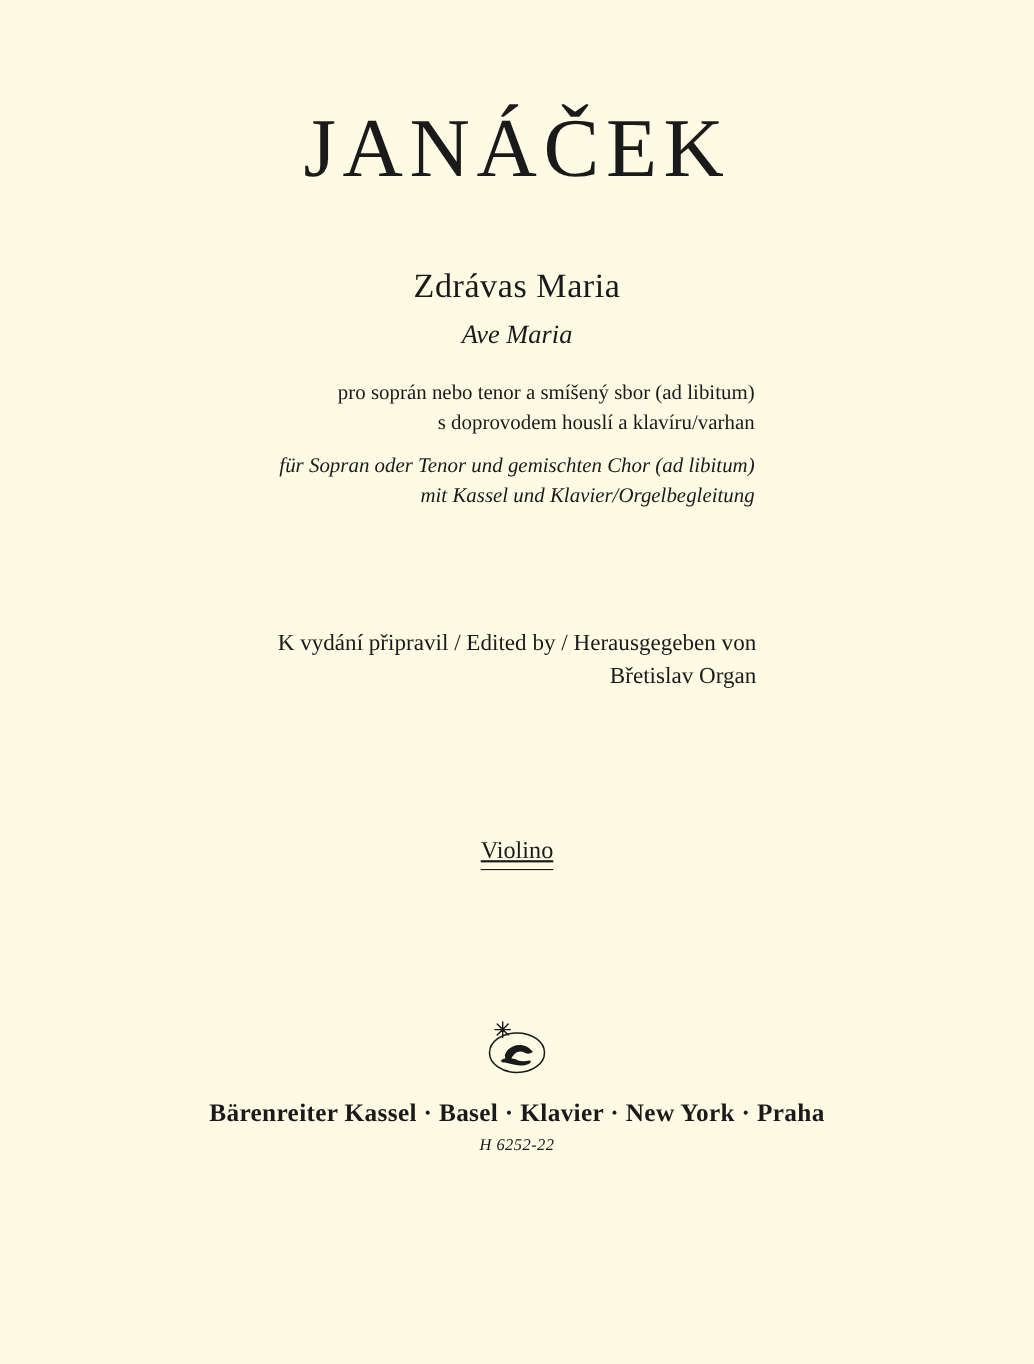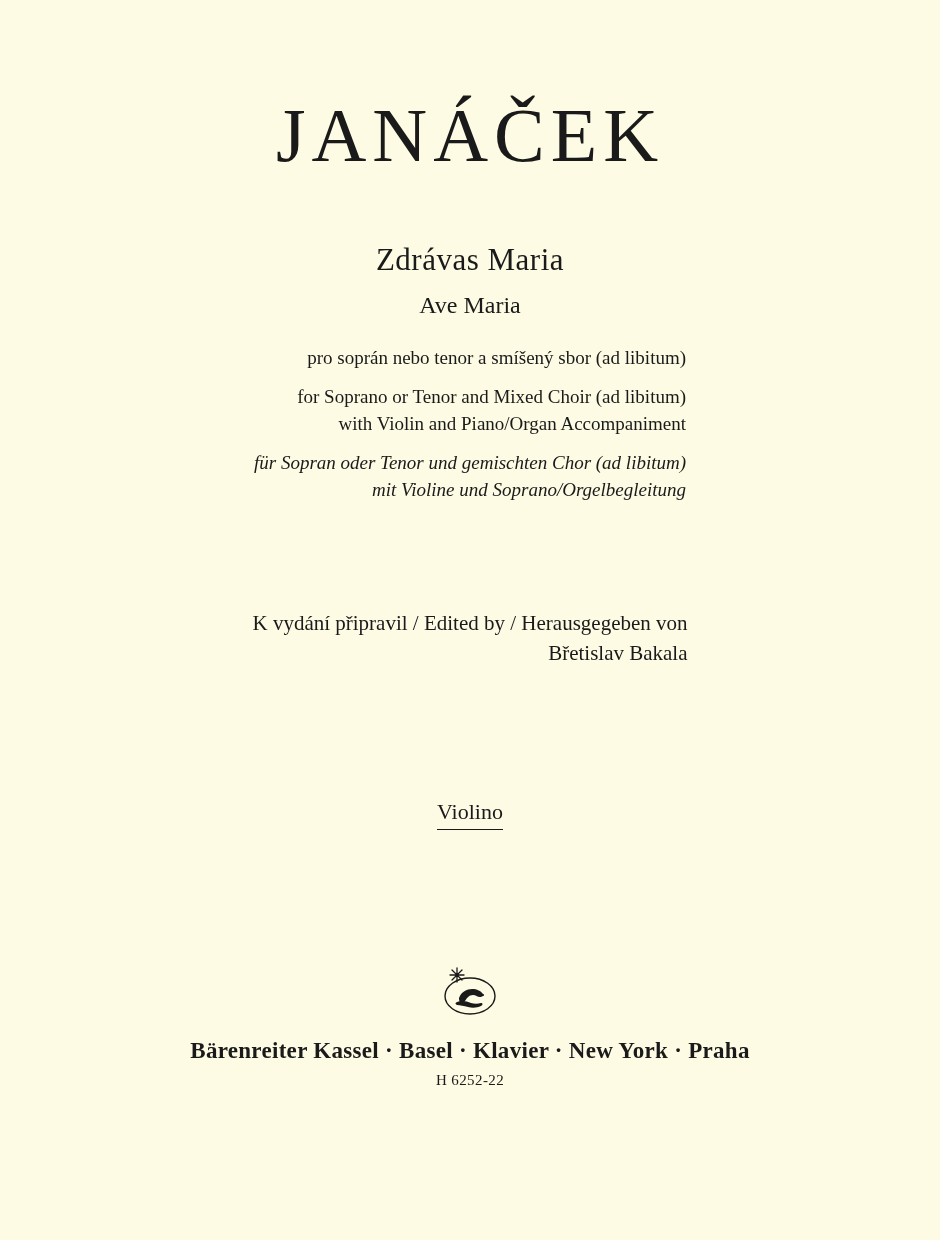--- a/index.html
+++ b/index.html
@@ -34,20 +34,21 @@
   .title-cz {
     margin-top: 66px;
     font-size: 31px;
     letter-spacing: 0.5px;
     text-align: center;
   }
   .title-en {
     margin-top: 14px;
     font-size: 24px;
     text-align: right;
+    font-style: italic;
   }
   .scoring {
     margin-top: 26px;
     text-align: right;
     font-size: 19px;
     line-height: 1.42;
   }
   .scoring .block {
     margin-bottom: 12px;
   }
@@ -61,67 +62,66 @@
     font-size: 21px;
     line-height: 1.45;
   }
   .part {
     margin-top: 130px;
     text-align: center;
     font-size: 22px;
     padding-bottom: 4px;
     border-bottom: 1px solid #1a1a1a;
     line-height: 1.2;
+    text-decoration: underline;
   }
   .logo {
     margin-top: 128px;
     width: 66px;
     height: 66px;
   }
   .publisher {
     margin-top: 14px;
     font-size: 23px;
     font-weight: bold;
     letter-spacing: 0.3px;
     text-align: center;
   }
   .plate {
     margin-top: 8px;
     font-size: 15px;
     text-align: center;
     letter-spacing: 0.4px;
+    font-style: italic;
   }
 </style>
 </head>
 <body>
 
 <div class="page">
 
   <div class="composer">JANÁČEK</div>
 
   <div class="title-cz">Zdrávas Maria</div>
   <div class="title-en">Ave Maria</div>
 
   <div class="scoring">
     <div class="block">
       <div>pro soprán nebo tenor a smíšený sbor (ad libitum)</div>
-    </div>
-    <div class="block">
-      <div>for Soprano or Tenor and Mixed Choir (ad libitum)</div>
-      <div>with Violin and Piano/Organ Accompaniment</div>
+      <div>s doprovodem houslí a klavíru/varhan</div>
     </div>
     <div class="block">
       <div>für Sopran oder Tenor und gemischten Chor (ad libitum)</div>
-      <div>mit Violine und Soprano/Orgelbegleitung</div>
+      <div>mit Kassel und Klavier/Orgelbegleitung</div>
     </div>
   </div>
 
   <div class="editor">
     <div>K vydání připravil / Edited by / Herausgegeben von</div>
-    <div>Břetislav Bakala</div>
+    <div>Břetislav Organ</div>
   </div>
 
   <div class="part">Violino</div>
 
   <div class="logo">
     <svg viewBox="0 0 66 66" width="66" height="66" aria-hidden="true">
       <ellipse cx="33" cy="38" rx="25" ry="18" fill="none" stroke="#1a1a1a" stroke-width="1.4"></ellipse>
       <g fill="none" stroke="#1a1a1a" stroke-width="1.3" stroke-linecap="round">
         <path d="M20 10 L20 24 M13 17 L27 17 M15 12 L25 22 M25 12 L15 22"></path>
       </g>

